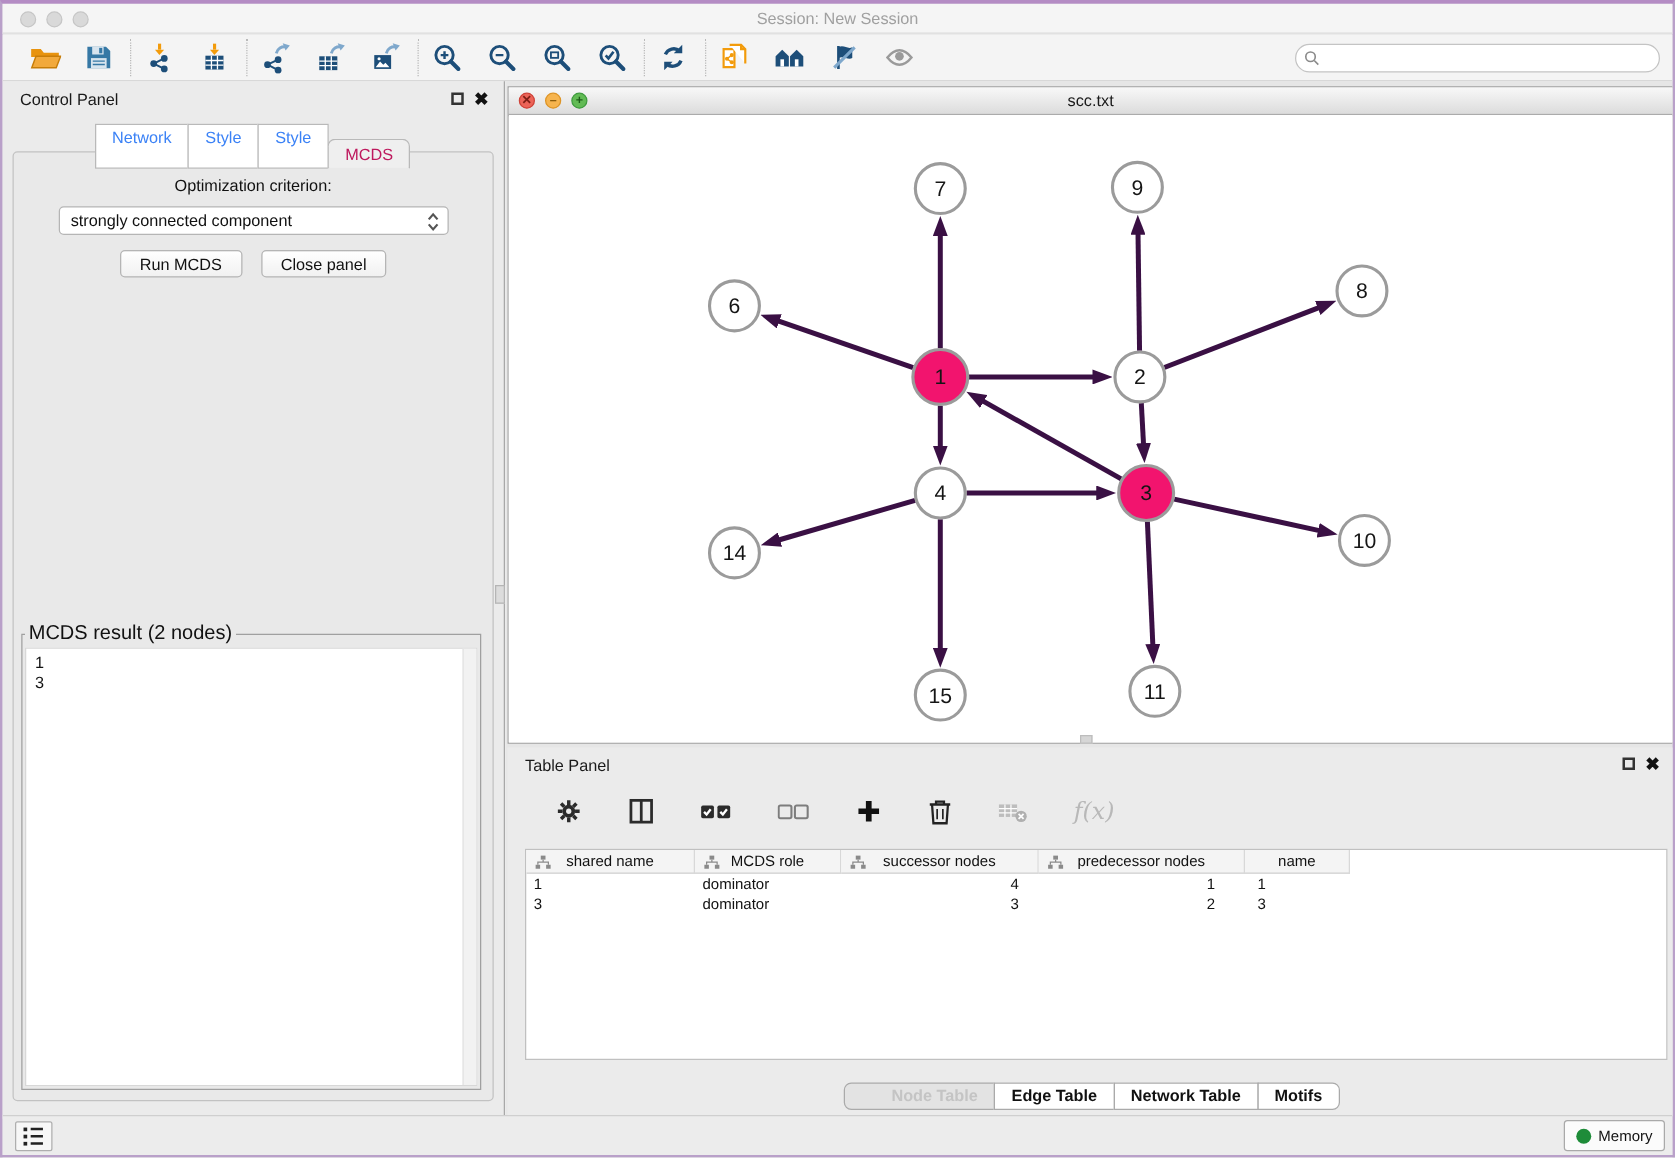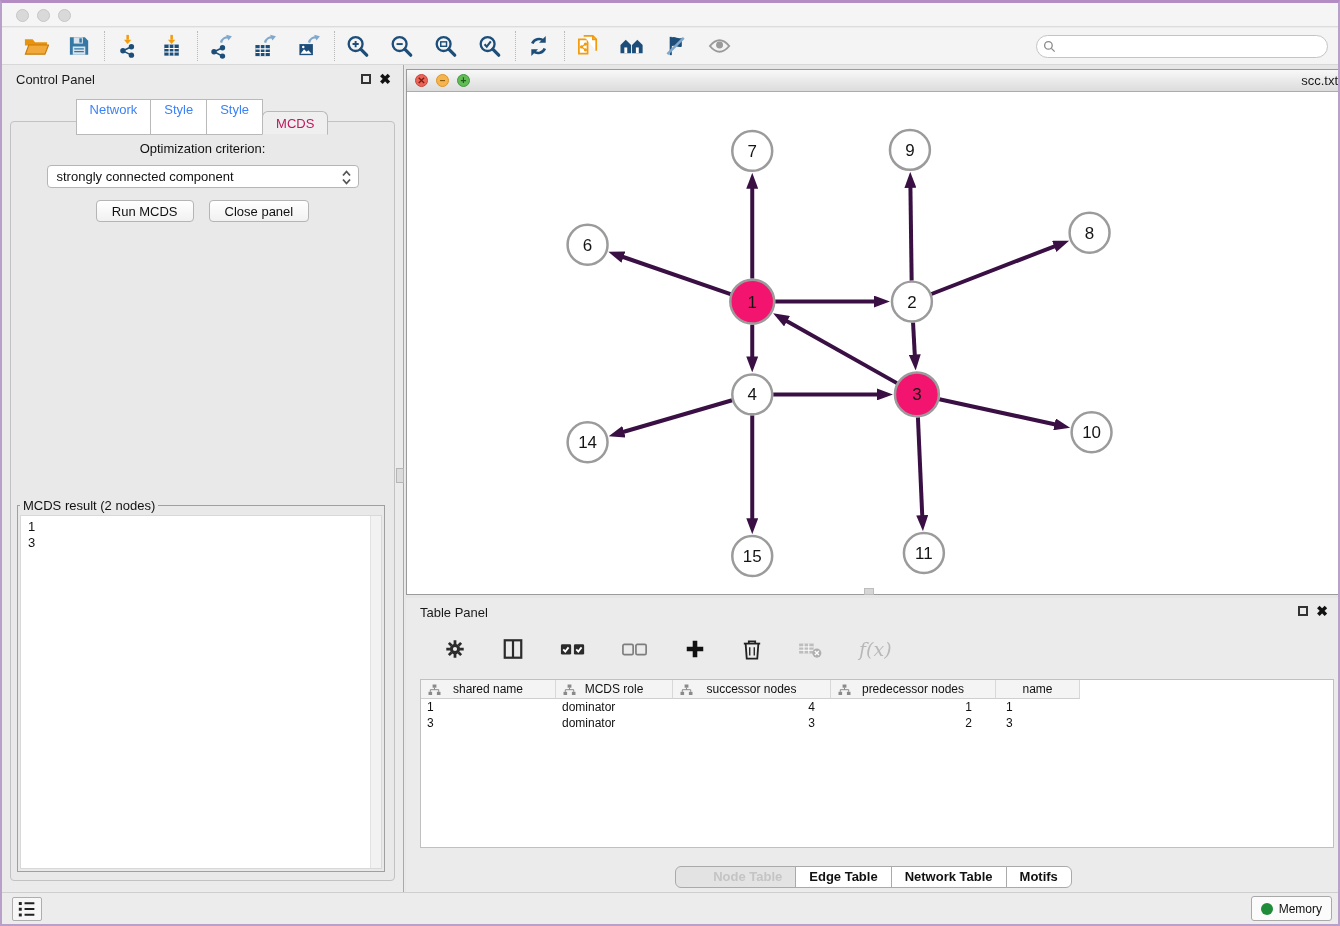--- a/index.html
+++ b/index.html
@@ -50,38 +50,38 @@
   .criterion { position:relative; margin:9px auto 0; width:312px; height:23px; background:#fff;
                border:1px solid #b5b5b5; border-radius:4px; display:flex; align-items:center;
                padding-left:9px; font-size:13px; color:#111; cursor:pointer; }
   .criterion svg { position:absolute; right:5px; top:3px; }
   .btn-row { margin-top:12px; display:flex; justify-content:center; gap:15px; }
   .push-btn { height:22px; padding:0 15px; font-size:13px; color:#111; background:linear-gradient(#ffffff,#f1f1f1);
               border:1px solid #b5b5b5; border-radius:4px; cursor:pointer;
               font-family:"Liberation Sans", sans-serif; }
   .result-fieldset { position:absolute; left:6px; right:9px; top:376px; bottom:8px;
               border:1px solid #a0a0a0; background:#e9e9e9; }
-  .result-fieldset legend { margin-left:2px; padding:0 3px; font-size:13px; color:#111; }
+  .result-fieldset legend { margin-left:2px; padding:0 3px; font-size:16px; color:#111; }
   .result-area { position:absolute; left:2px; right:2px; top:2px; bottom:2px; background:#fff;
               border:1px solid #d8d8d8; font-size:13px; color:#111; padding:3px 0 0 7px; cursor:text; }
   .result-line { line-height:16px; }
   .result-scroll { position:absolute; right:0; top:0; bottom:0; width:11px; background:#f2f2f2;
               border-left:1px solid #e2e2e2; }
   .cp-splitter { position:absolute; right:-1px; top:403px; width:8px; height:15px; background:#dcdcdc;
               border:1px solid #b5b5b5; }
 
   
   .right-bg { position:absolute; left:403px; top:62px; right:0; bottom:32px; background:#e6e6e6; }
 
   
   .net-window { position:absolute; left:404px; top:66px; width:933px; height:526px;
               border:1px solid #9b9b9b; background:#fff; }
   .net-titlebar { position:absolute; left:0; top:0; width:100%; height:22px;
               background:linear-gradient(#f8f8f8,#dcdcdc); border-bottom:1px solid #ababab; }
-  .net-title { position:absolute; width:100%; text-align:right; top:3px; font-size:13px; color:#1a1a1a; }
+  .net-title { position:absolute; width:100%; text-align:center; top:3px; font-size:13px; color:#1a1a1a; }
   .tl { position:absolute; top:4px; width:13px; height:13px; border-radius:50%; font-size:10px;
         line-height:12px; text-align:center; font-weight:bold; cursor:pointer; }
   .tl-close { left:8px;  background:#ec6458; border:1px solid #ce4339; color:#7c1d14; }
   .tl-min   { left:29px; background:#f6b44e; border:1px solid #dd9426; color:#8a5a0a; }
   .tl-zoom  { left:50px; background:#62bb55; border:1px solid #3f9b3f; color:#1c5c18; }
   .net-canvas { position:absolute; left:0; top:23px; right:0; bottom:0; background:#fff; }
   .net-canvas svg { width:100%; height:100%; display:block; }
   .splitter-dot { position:absolute; left:862px; top:585px; width:10px; height:7px;
               background:#d6d6d6; border:1px solid #bdbdbd; }
 
@@ -126,20 +126,21 @@
 </style>
 </head>
 <body>
 
 <div class="screen">
 
   <div class="titlebar">
     <span class="traffic-inactive" style="left:14px"></span>
     <span class="traffic-inactive" style="left:35px"></span>
     <span class="traffic-inactive" style="left:56px"></span>
+    <div class="title">Session: New Session</div>
   </div>
 
   <div class="toolbar">
     <div id="tb-groups" style="display:flex;align-items:center;">
         <div class="tb-group">
           <span class="tb-icon">
             <svg viewBox="0 0 27 24">
               <path d="M2 5h8l2.5 3H25v3.5H2z" fill="#e8930e"></path>
               <path d="M2.5 20.5L6 11h20.5l-3.7 9.5z" fill="#f2a93b" stroke="#c77d08" stroke-width="1.2"></path>
             </svg>

